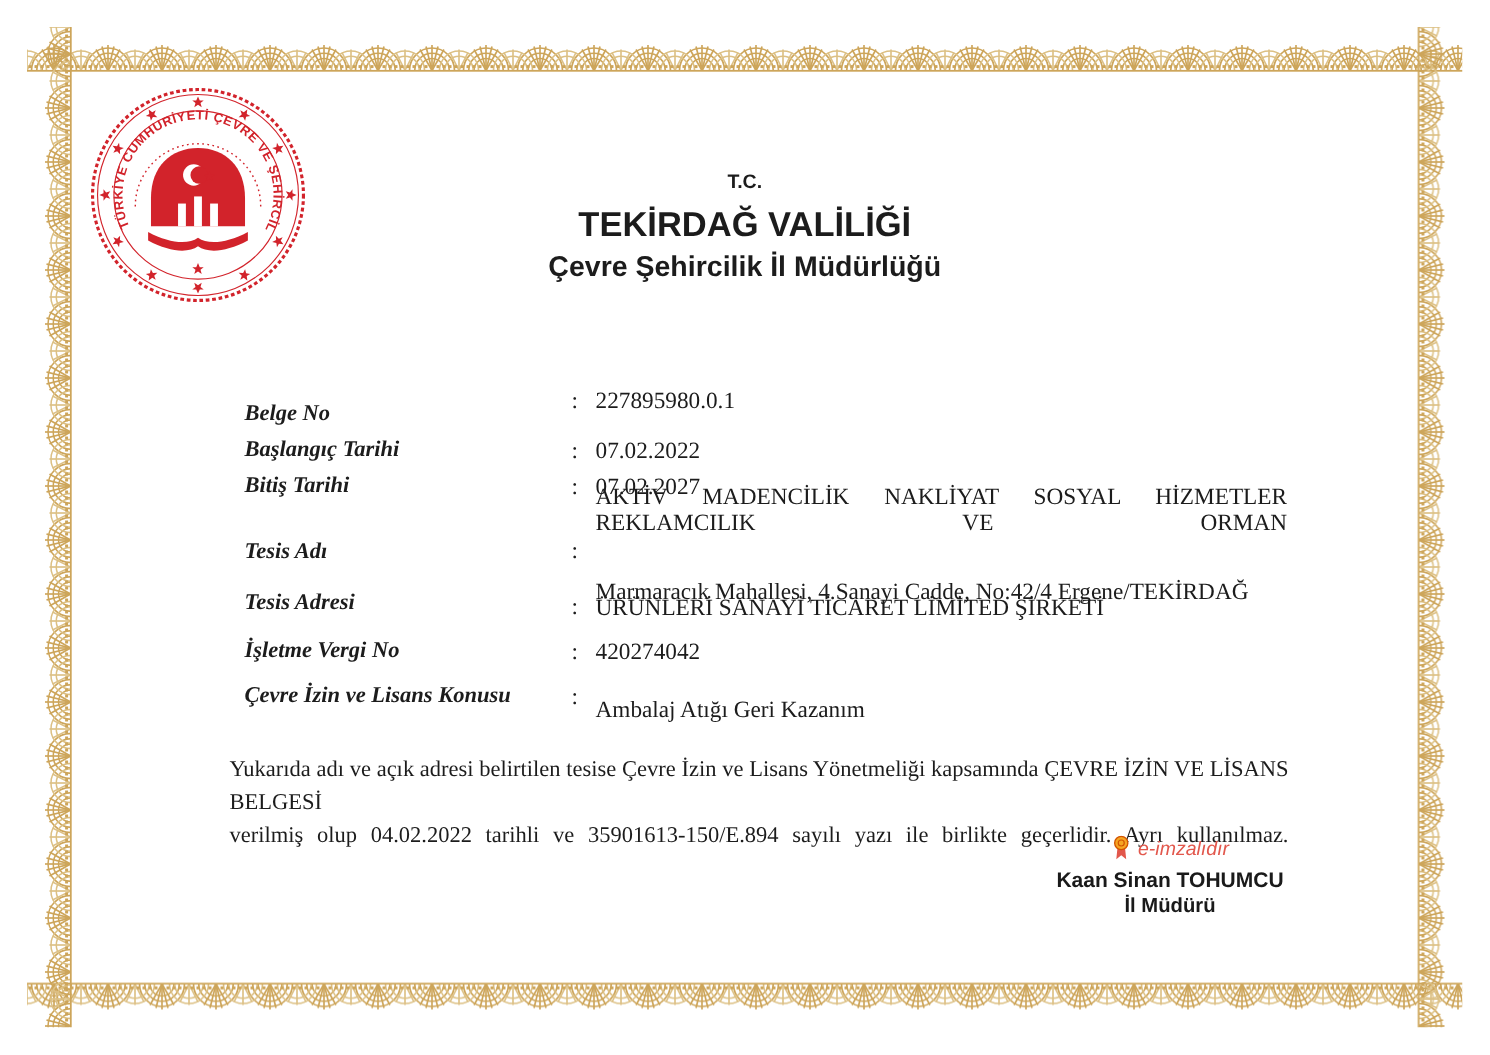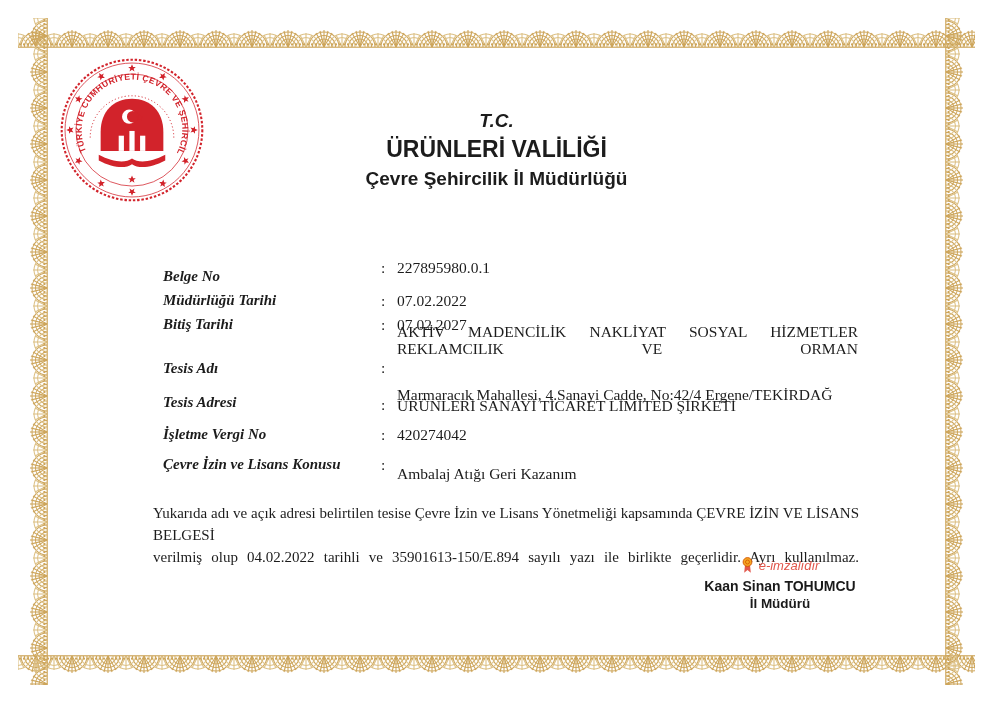--- a/index.html
+++ b/index.html
@@ -21,21 +21,21 @@
   .b-left   { left: 18px;  top: 18px; bottom: 18px; width: 32px; height: 667px; }
   .b-right  { right: 18px; top: 18px; bottom: 18px; width: 32px; height: 667px; transform: scaleX(-1); }
 
   
   .content { position: absolute; inset: 50px; }
 
   .seal { position: absolute; left: 56px; top: 54px; width: 152px; height: 152px; }
 
   .gov-header { position: absolute; left: 0; right: 0; top: 58px; text-align: center;
                 font-family: "Liberation Sans", sans-serif; font-weight: bold; }
-  .gov-republic    { font-size: 19px; line-height: 26px; font-style: italic; }
+  .gov-republic    { font-size: 13px; line-height: 26px; }
   .gov-province    { font-size: 23px; line-height: 30px; }
   .gov-directorate { font-size: 19px; line-height: 29px; }
 
   .doc-title { position: absolute; left: 0; right: 0; top: 162px; text-align: center;
                font-family: "Liberation Serif", serif; font-weight: bold;
                font-size: 27px; letter-spacing: 1px; }
 
   
   .fields { position: absolute; left: 113px; right: 85px; top: 218px; font-size: 15.5px; }
   .f-row { display: flex; align-items: flex-start; }
@@ -174,33 +174,33 @@
       <rect x="8.5" y="6" width="5.5" height="16" fill="#ffffff"></rect>
       <path d="M-35,26 C-20,34 -7,35 0,30 C7,35 20,34 35,26 L35,32 C20,40 7,41 0,36 C-7,41 -20,40 -35,32 Z" fill="#d2232b"></path>
       <use href="#starShape" transform="translate(0,52)"></use>
     </g>
   </svg>
 
   <div class="content">
 
     <div class="gov-header">
       <div class="gov-republic">T.C.</div>
-      <div class="gov-province">ÜRÜNLERİ VALİLİĞİ</div>
+      <div class="gov-province">TEKİRDAĞ VALİLİĞİ</div>
       <div class="gov-directorate">Çevre Şehircilik İl Müdürlüğü</div>
     </div>
 
 
     <div class="fields">
       <div class="f-row r1">
         <div class="f-label">Belge No</div>
         <div class="f-colon">:</div>
         <div class="f-value">227895980.0.1</div>
       </div>
       <div class="f-row r2">
-        <div class="f-label">Müdürlüğü Tarihi</div>
+        <div class="f-label">Başlangıç Tarihi</div>
         <div class="f-colon">:</div>
         <div class="f-value">07.02.2022</div>
       </div>
       <div class="f-row r3">
         <div class="f-label">Bitiş Tarihi</div>
         <div class="f-colon">:</div>
         <div class="f-value">07.02.2027</div>
       </div>
       <div class="f-row r4">
         <div class="f-label">Tesis Adı</div>

